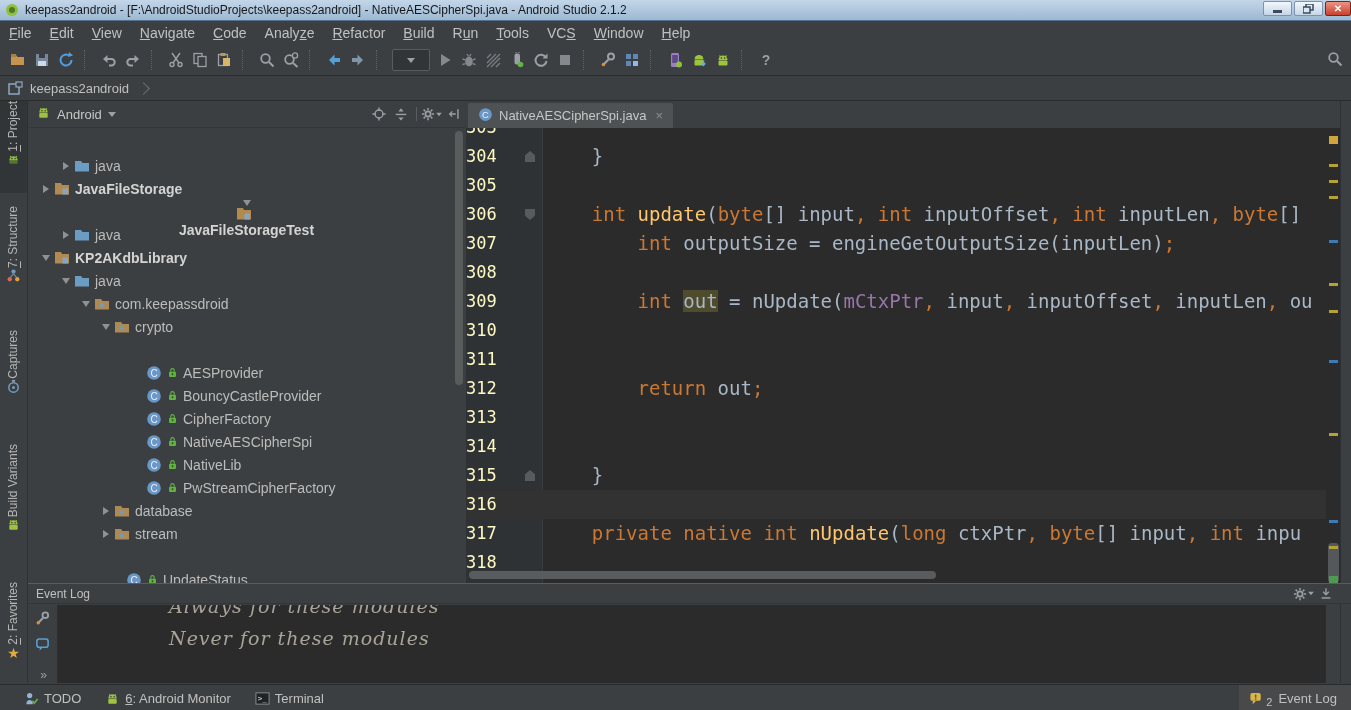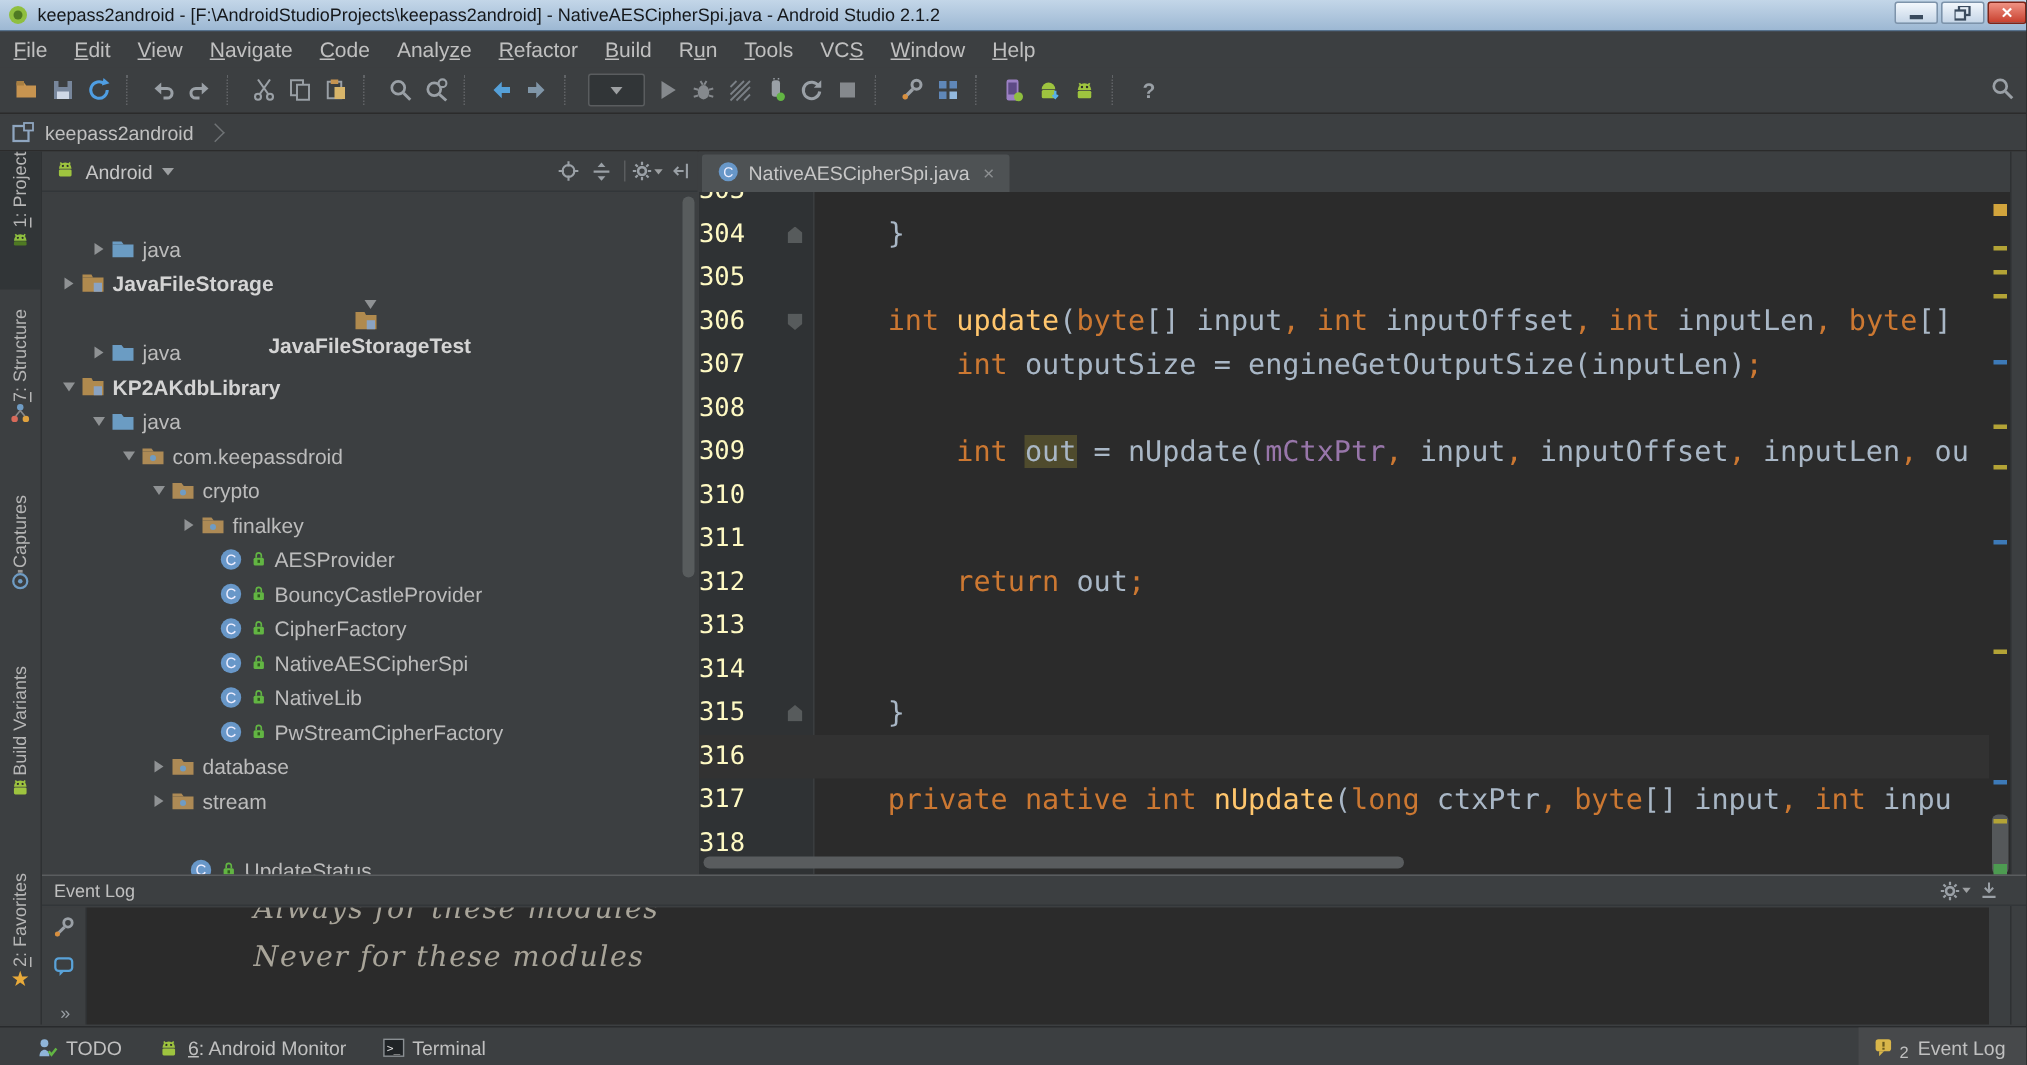--- a/index.html
+++ b/index.html
@@ -604,36 +604,20 @@
           <span style="display: inline-flex;">
             <svg width="16" height="16" viewBox="0 0 16 16">
               <path d="M1 13.5V5h14v8.5z" fill="#ad8a55"></path>
               <path d="M1 5V3h6l1.5 2z" fill="#ad8a55"></path>
               <circle cx="8" cy="9.3" r="2" fill="#6f9cc4"></circle>
             </svg>
           </span>
         </span>
         <span>crypto</span>
       </div>
-      <div class="trow" style="top: 209px;">
-        <span style="flex: 0 0 auto; width: 90px;"></span>
-        <span class="tcaret">
-          <span class="car-r"></span>
-        </span>
-        <span class="nicon">
-          <span style="display: inline-flex;">
-            <svg width="16" height="16" viewBox="0 0 16 16">
-              <path d="M1 13.5V5h14v8.5z" fill="#ad8a55"></path>
-              <path d="M1 5V3h6l1.5 2z" fill="#ad8a55"></path>
-              <circle cx="8" cy="9.3" r="2" fill="#6f9cc4"></circle>
-            </svg>
-          </span>
-        </span>
-        <span>finalkey</span>
-      </div>
       <div class="trow" style="top: 232px;">
         <span style="flex: 0 0 auto; width: 102px;"></span>
         <span class="tcaret"></span>
         <span class="nicon">
           <span style="display: inline-flex;">
             <svg width="16" height="16" viewBox="0 0 16 16">
               <circle cx="8" cy="8" r="6.8" fill="#6897c8"></circle>
               <text x="8" y="11.6" font-size="10" text-anchor="middle" fill="#eef" font-family="Liberation Sans">C</text>
             </svg>
           </span>

